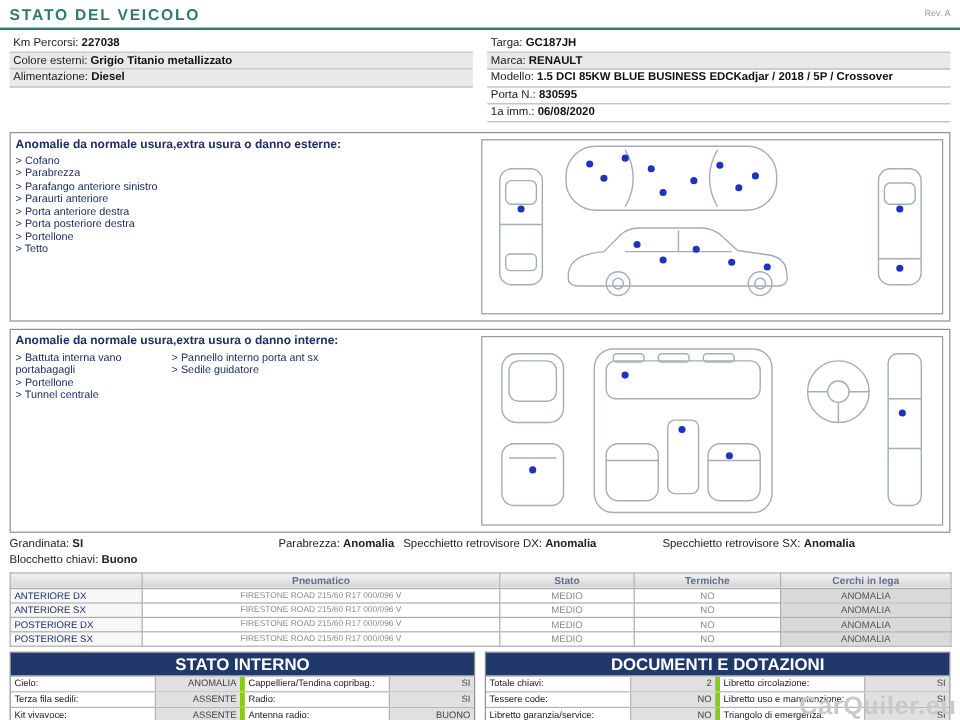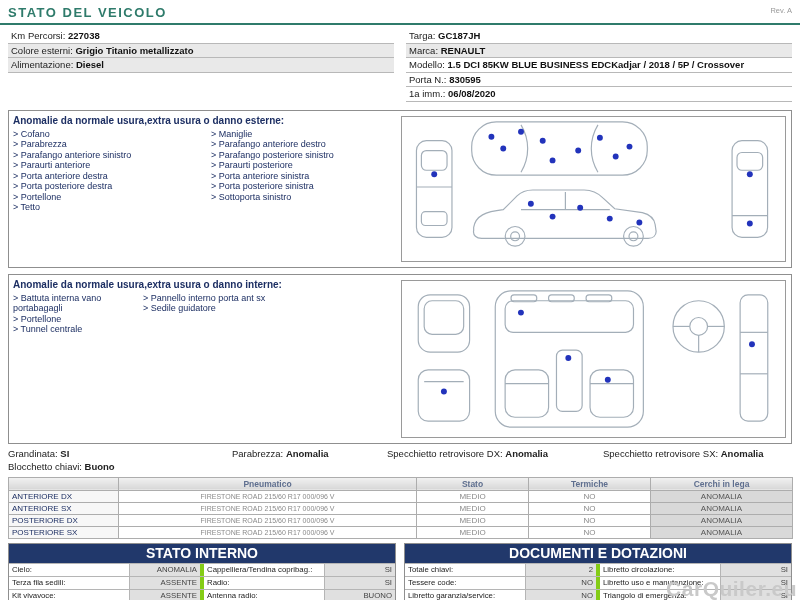--- a/index.html
+++ b/index.html
@@ -33,21 +33,21 @@
   .panel.interior .item-col.c1 { width:120px; }
   .panel.interior .item-col.c2 { width:175px; }
   .item::before { content:"> "; }
   .diagram-box { position:absolute; top:5px; right:5px; bottom:5px; width:385px;
     border:1px solid #9a9a9a; background:#fff; }
   .diagram-box svg { width:100%; height:100%; display:block; }
 
   
   .summary { padding:4px 8px 1px; font-size:9.5px; line-height:12px; }
   .summary-line1 { display:flex; }
-  .pair0 { width:224px; } .pair1 { width:155px; } .pair2 { width:216px; }
+  .pair0 { width:224px; } .pair1 { width:104px; } .pair2 { width:216px; }
   .summary .val { font-weight:bold; }
   .summary-line2 { margin-top:1px; }
 
   
   .tire-table { border-collapse:collapse; margin:3px 8px 0; width:784px; font-size:8px; table-layout:fixed; }
   .tire-table th, .tire-table td { border:1px solid #adadad; padding:1px 3px; overflow:hidden; white-space:nowrap; }
   .tire-table th { background:linear-gradient(#f2f2f2,#d7d7d7); color:#5f6f8f; font-weight:bold; font-size:8.5px; height:12px; }
   .col-pos { width:110px; } .col-spec { width:298px; } .col-stato { width:112px; }
   .col-term { width:122px; } .col-cerchi { width:142px; }
   td.pos { font-weight:normal; color:#1D2F63; background:#f7f7f7; }
@@ -127,29 +127,20 @@
     <div class="item-cols">
       <div class="item-col">
         <div class="item">Cofano</div>
         <div class="item">Parabrezza</div>
         <div class="item">Parafango anteriore sinistro</div>
         <div class="item">Paraurti anteriore</div>
         <div class="item">Porta anteriore destra</div>
         <div class="item">Porta posteriore destra</div>
         <div class="item">Portellone</div>
         <div class="item">Tetto</div>
-      </div>
-      <div class="item-col">
-        <div class="item">Maniglie</div>
-        <div class="item">Parafango anteriore destro</div>
-        <div class="item">Parafango posteriore sinistro</div>
-        <div class="item">Paraurti posteriore</div>
-        <div class="item">Porta anteriore sinistra</div>
-        <div class="item">Porta posteriore sinistra</div>
-        <div class="item">Sottoporta sinistro</div>
       </div>
     </div>
     <div class="diagram-box">
       <svg viewBox="0 0 383 146">
         <g stroke="#a3aeb8" stroke-width="1.2" fill="none">
 
           <rect x="12" y="24" width="36" height="98" rx="10"></rect>
           <rect x="17" y="34" width="26" height="20" rx="5"></rect>
           <rect x="17" y="96" width="26" height="14" rx="4"></rect>
           <line x1="12" y1="71" x2="48" y2="71"></line>

